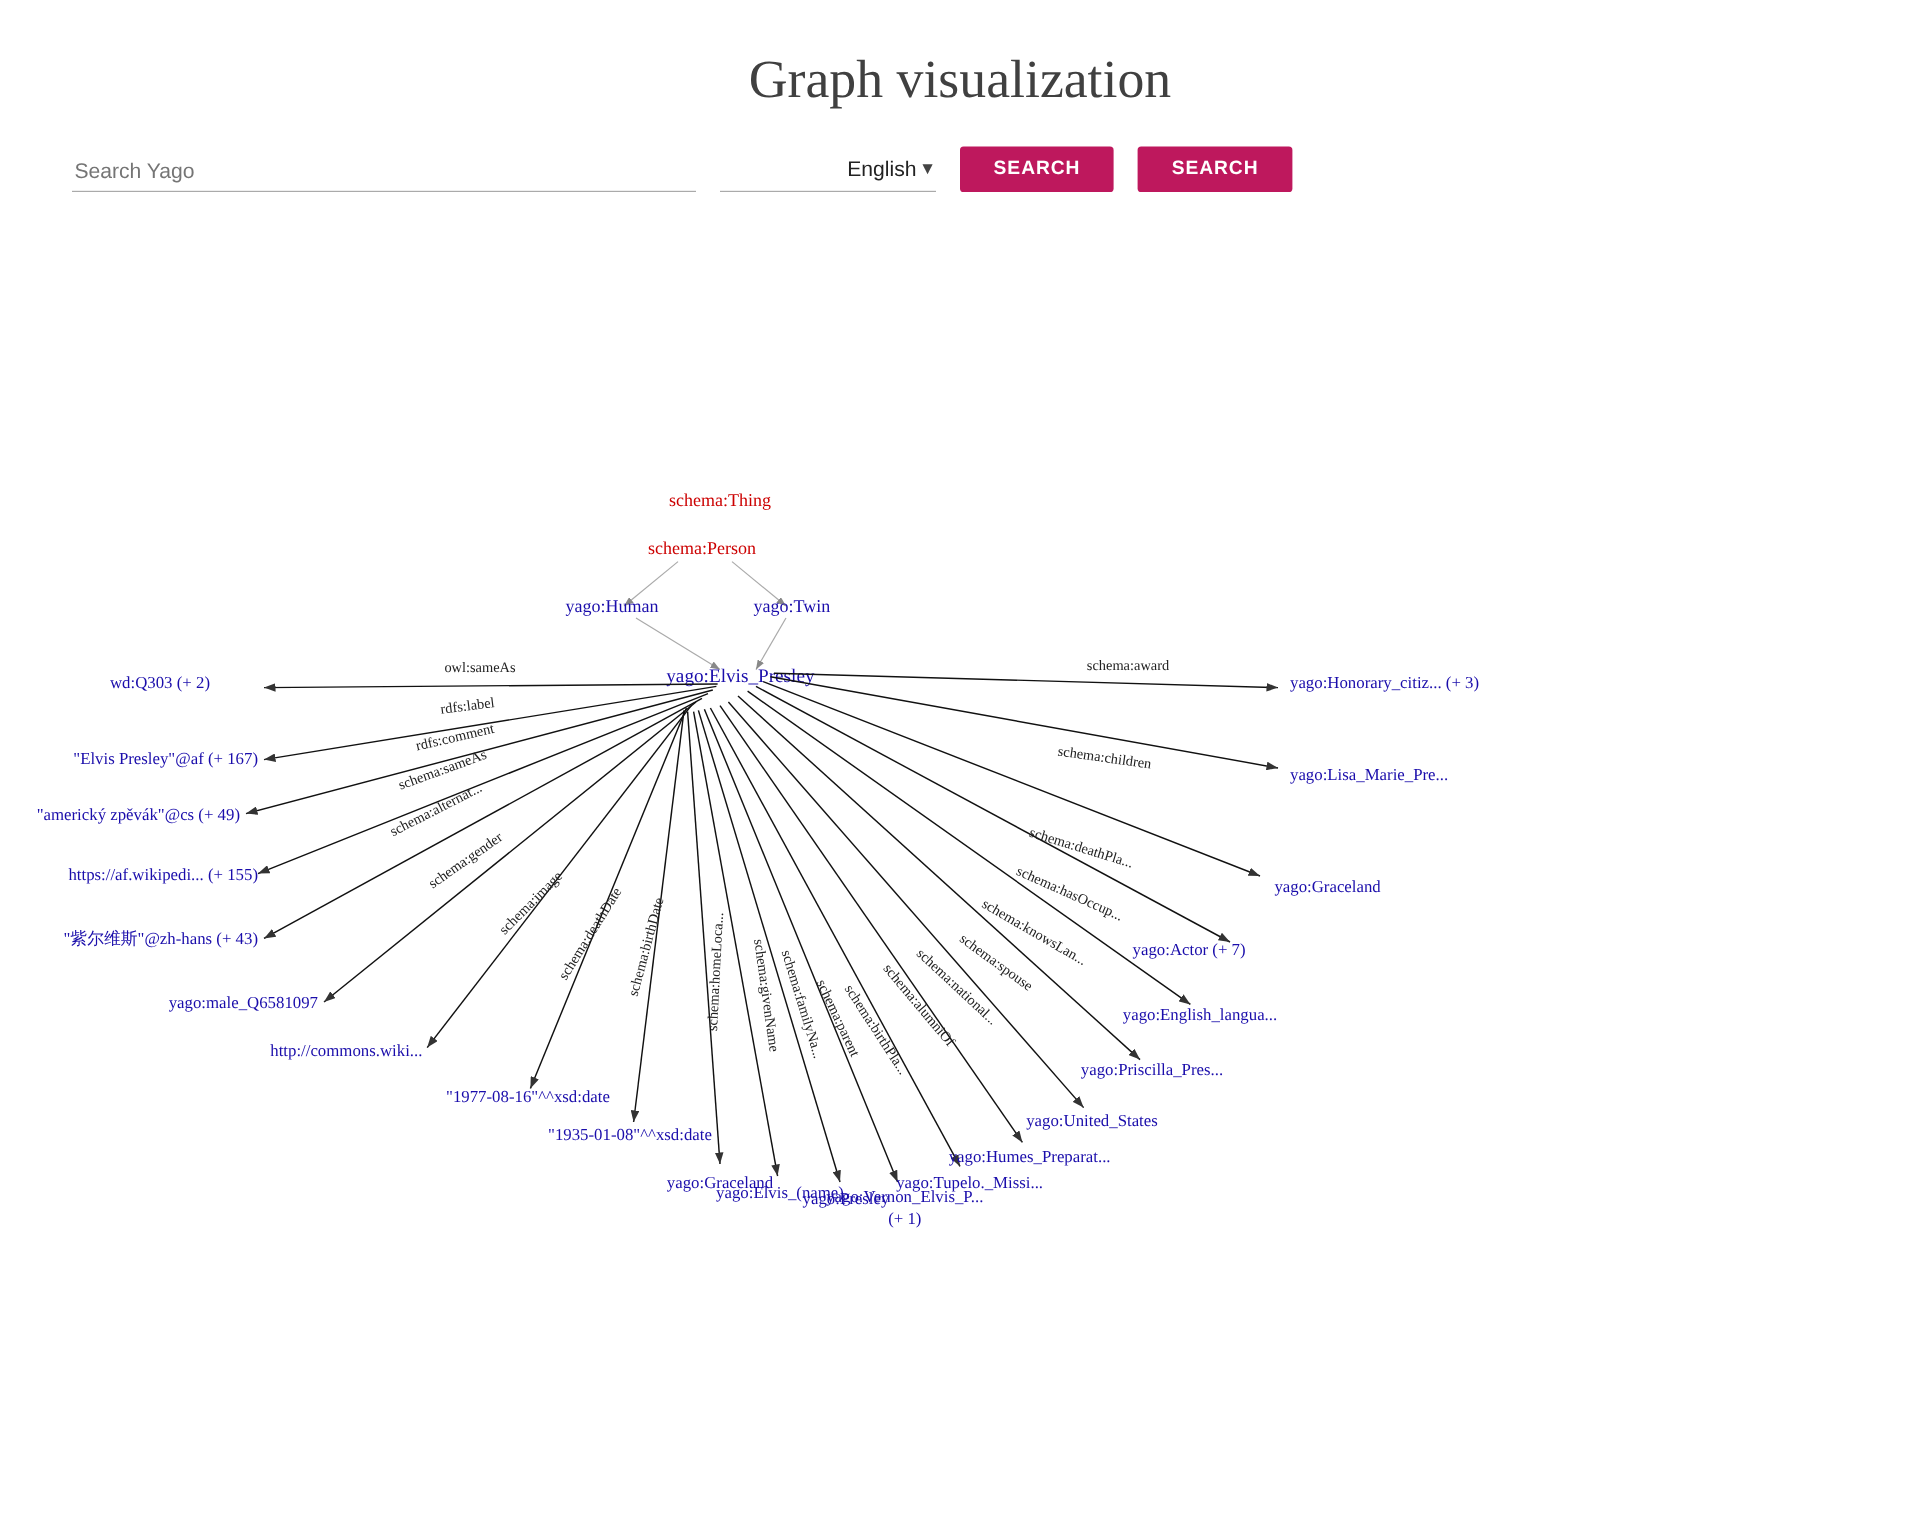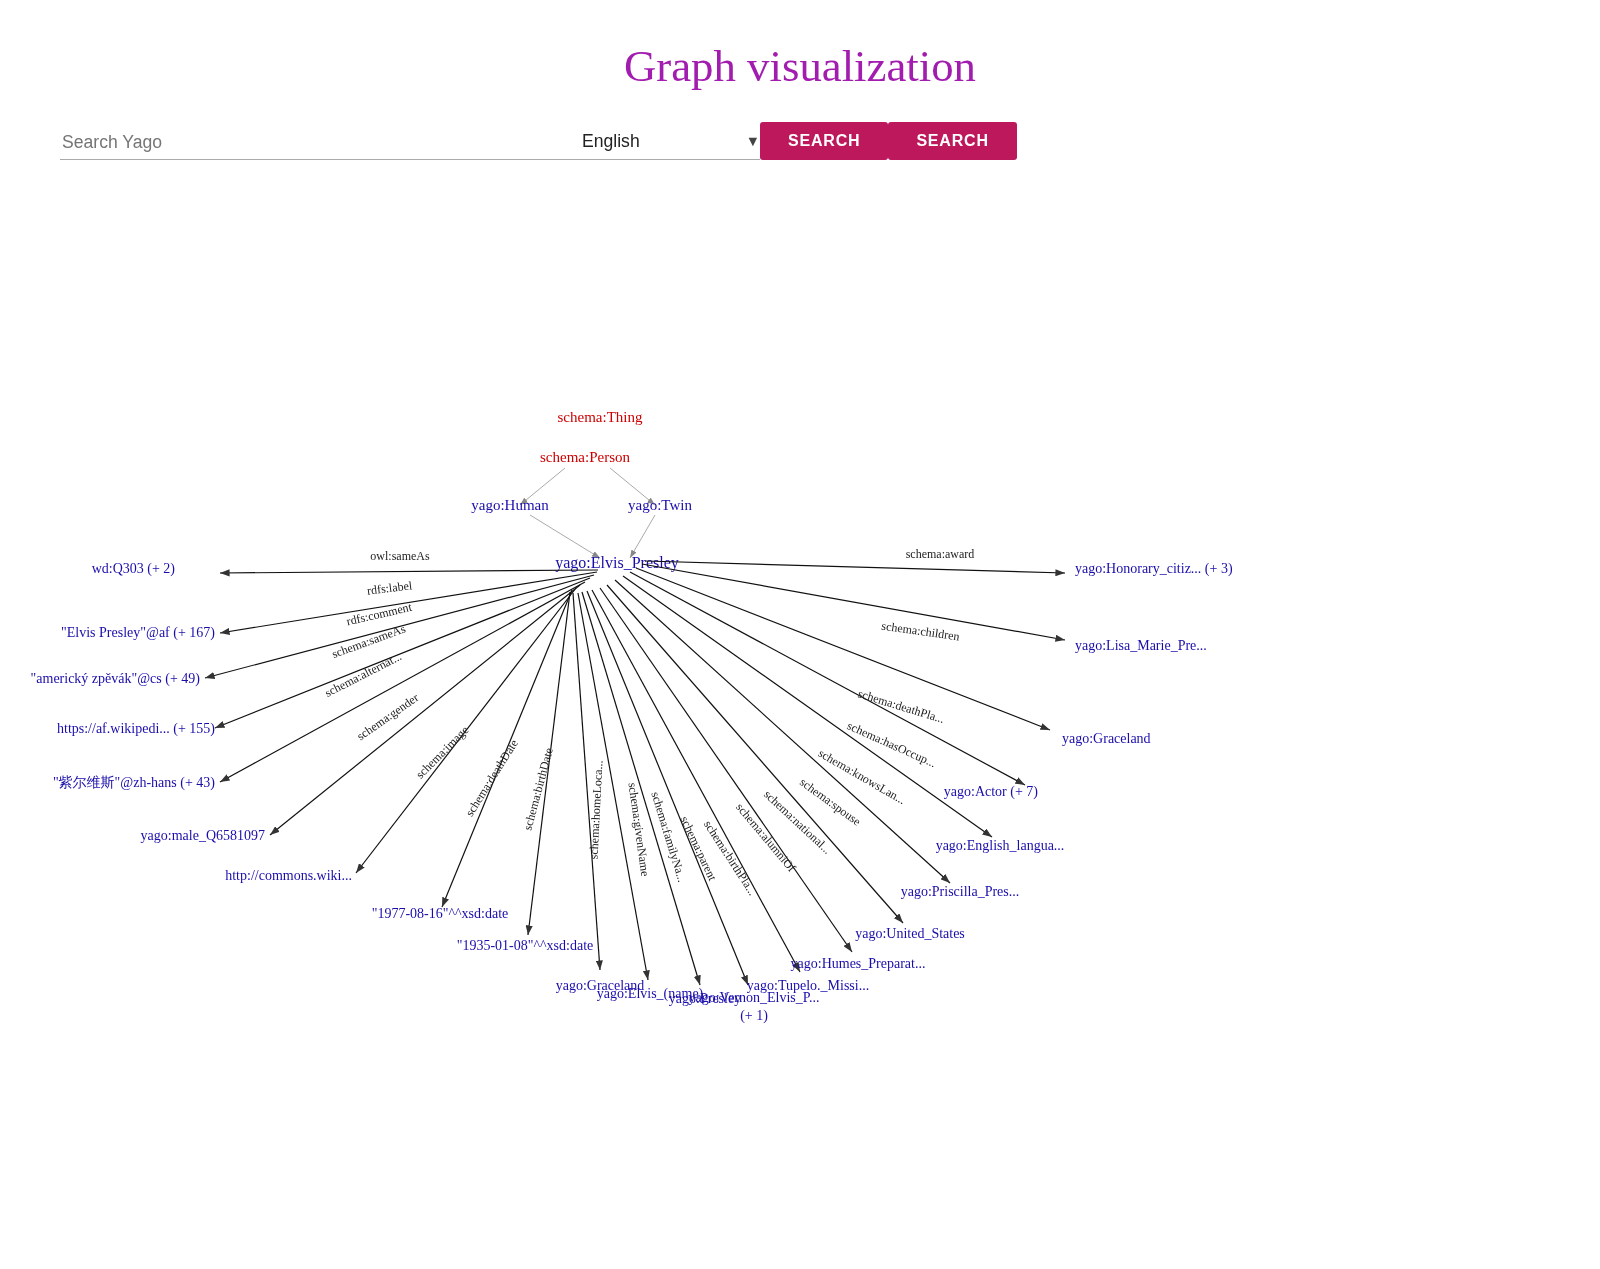--- a/index.html
+++ b/index.html
@@ -8,25 +8,26 @@
       background: #fff;
       color: #222;
       min-height: 1269px;
       width: 1600px;
     }
     .page-title {
       text-align: center;
       font-size: 2.8rem;
       font-weight: 400;
       padding: 40px 0 30px 0;
-      color: #a21caf;
+      color: #404040;
     }
     .toolbar {
       display: flex;
       align-items: flex-end;
+      gap: 20px;
       padding: 0 60px 30px 60px;
     }
     .search-wrapper {
       display: flex;
       flex-direction: column;
       flex: 1;
       max-width: 520px;
     }
     .search-input {
       border: none;
@@ -61,20 +62,21 @@
       border: none;
       outline: none;
       font-size: 1.1rem;
       padding: 6px 2px;
       background: transparent;
       cursor: pointer;
       appearance: none;
       -webkit-appearance: none;
       color: #222;
       flex: 1;
+      text-align: right;
     }
     .dropdown-arrow {
       font-size: 0.9rem;
       color: #444;
       pointer-events: none;
     }
     .btn {
       padding: 10px 28px;
       font-size: 1rem;
       font-weight: 700;

